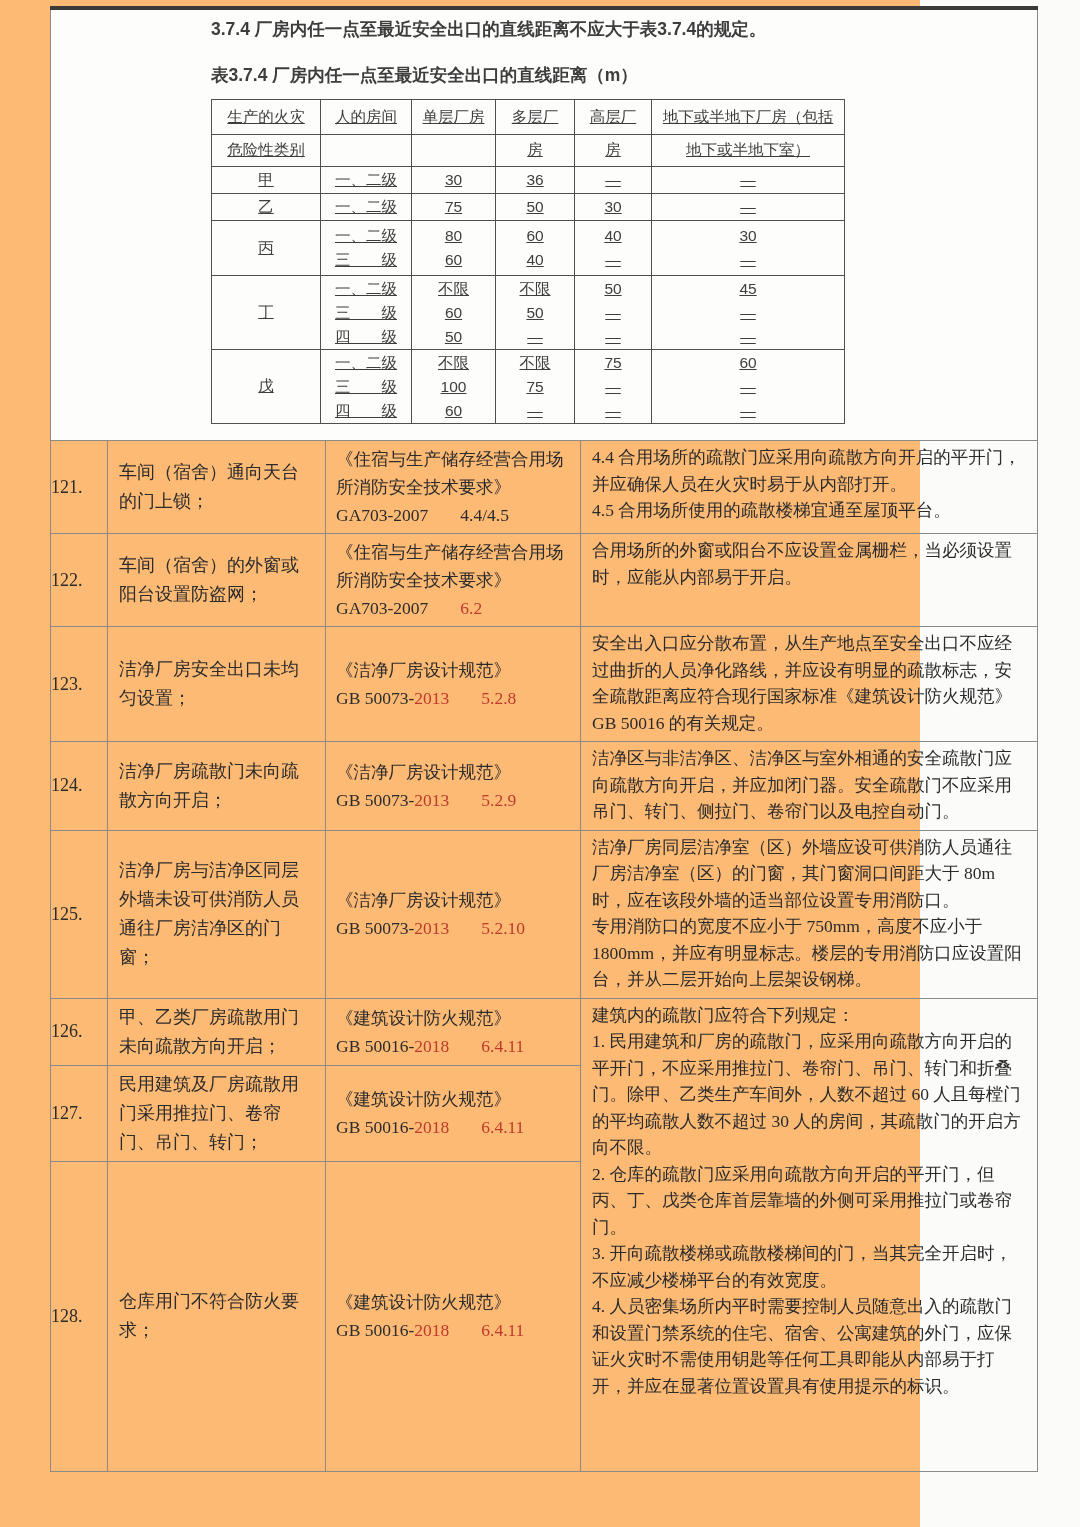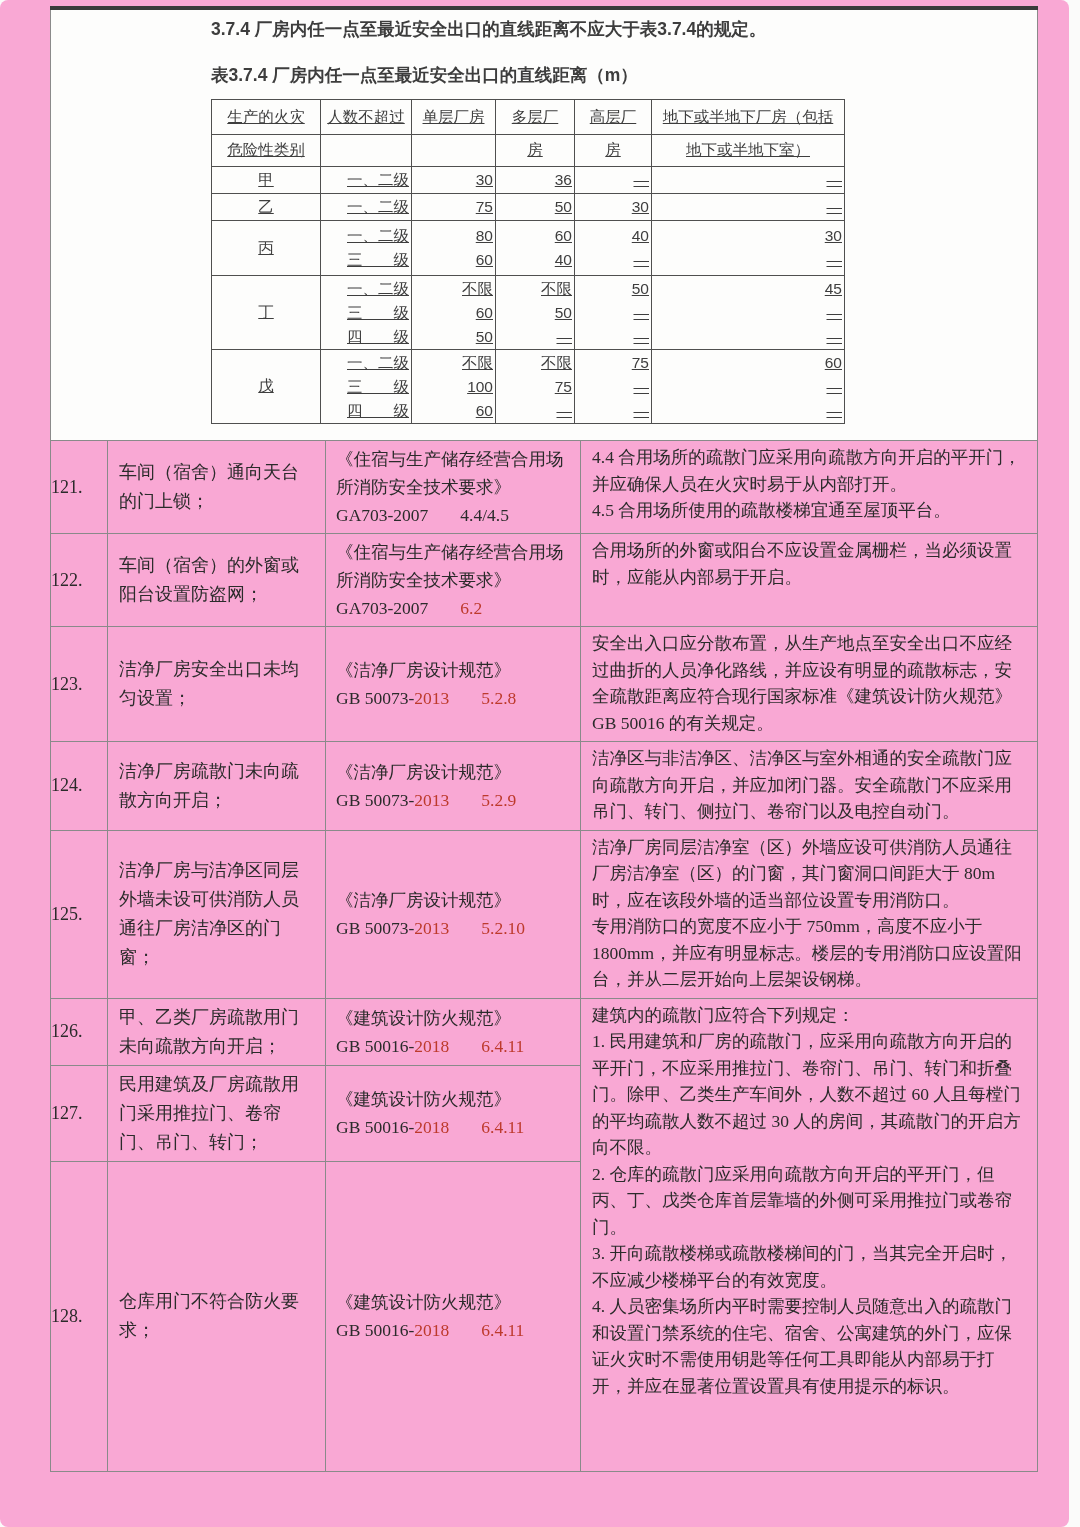--- a/index.html
+++ b/index.html
@@ -4,21 +4,21 @@
 <style>
   * { margin:0; padding:0; box-sizing:border-box; }
   html,body { width:1080px; height:1527px; }
   body {
     background:#fbfbfa;
     font-family:"Liberation Serif", serif;
     color:#2e2e2e;
     overflow:hidden;
     -webkit-font-smoothing:antialiased;
   }
-  .doc { position:relative; width:1069px; height:1527px; background:#f9a8d4;border-radius:8px; }
+  .doc { position:relative; width:920px; height:1527px; background:#fdba74; }
 
   
   table.main {
     position:absolute; left:50px; top:6px; width:987px;
     border-collapse:collapse; table-layout:fixed;
   }
   table.main td { border:1px solid #8a8a8a; }
   table.main tr.toprow > td { border-top:4px solid #3a3a3a; }
 
   td.top-cell { padding:8px 10px 16px 160px; vertical-align:top; background:#fdfdfc; }
@@ -33,21 +33,21 @@
     border-collapse:collapse; table-layout:fixed;
     margin-top:13px; width:633px;
     font-family:"Liberation Sans", sans-serif; color:#3e3e3e;text-decoration:underline;
   }
   table.dist td {
     border:1px solid #4f4f4f; text-align:center; vertical-align:middle;
     font-size:15.5px; font-weight:500; padding:0 2px;
   }
   table.dist tr.dh1 { height:35px; }
   table.dist tr.dh2 { height:32px; }
-  .dline { line-height:24px;text-align:right; }
+  .dline { line-height:24px; }
 
   
   .cl-no   { text-align:left; vertical-align:middle; font-size:18px; color:#2b2b2b; }
   .cl-item { padding:4px 16px 4px 11px; vertical-align:middle; font-size:18px; line-height:29px; color:#2b2b2b; }
   .cl-ref  { padding:4px 6px 4px 10px; vertical-align:middle; font-size:17.5px; line-height:28px; color:#2b2b2b;margin-top:12px; }
   .cl-req  { padding:3px 8px 5px 11px; vertical-align:top; font-size:17.5px; line-height:26.5px; color:#2b2b2b; }
   .rp { margin:0; }
   .red { color:#bd3a2c; }
   .sect { margin-left:32px; }
   .code-line { white-space:nowrap; }
@@ -73,21 +73,21 @@
               <col style="width:109px">
                 <col style="width:91px">
                 <col style="width:84px">
                 <col style="width:79px">
                 <col style="width:77px">
                 <col style="width:193px">
             </colgroup>
             <tbody>
                 <tr class="dh1">
                   <td class="dh">生产的火灾</td>
-                  <td class="dh">人数不超过</td>
+                  <td class="dh">人的房间</td>
                   <td class="dh">单层厂房</td>
                   <td class="dh">多层厂</td>
                   <td class="dh">高层厂</td>
                   <td class="dh">地下或半地下厂房（包括</td>
                 </tr>
                 <tr class="dh2">
                   <td class="dh">危险性类别</td>
                   <td class="dh"></td>
                   <td class="dh"></td>
                   <td class="dh">房</td>

